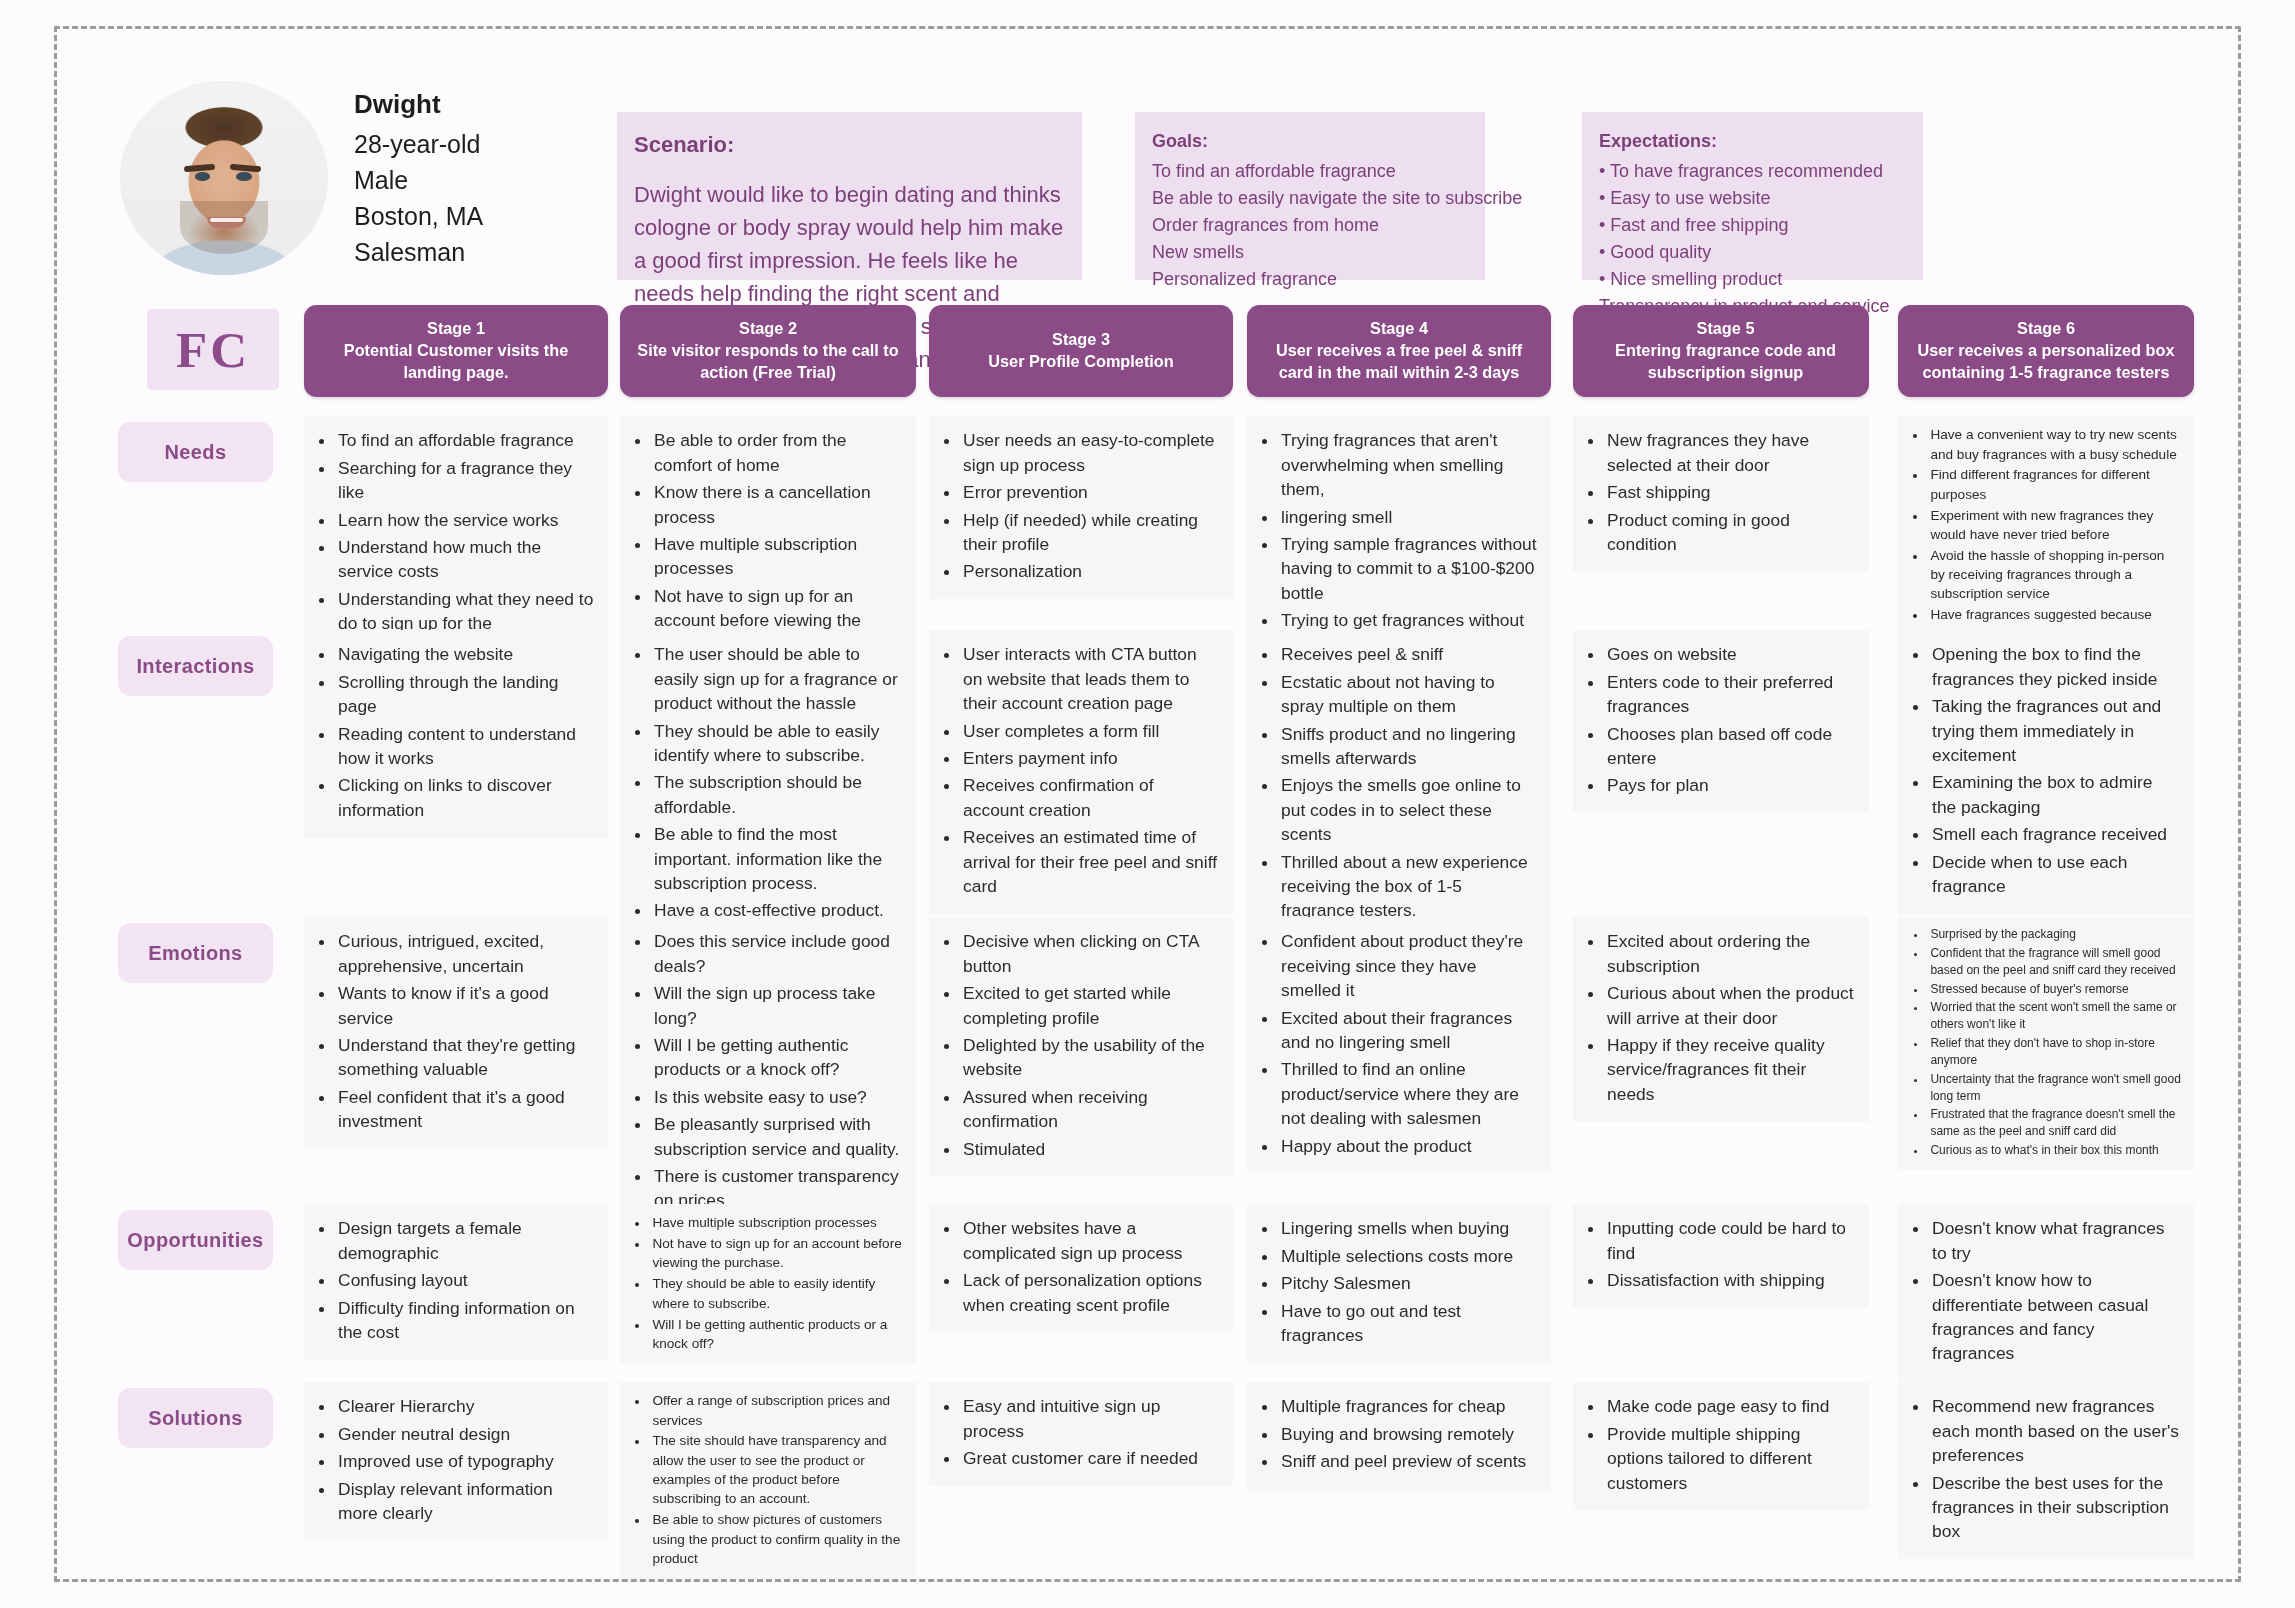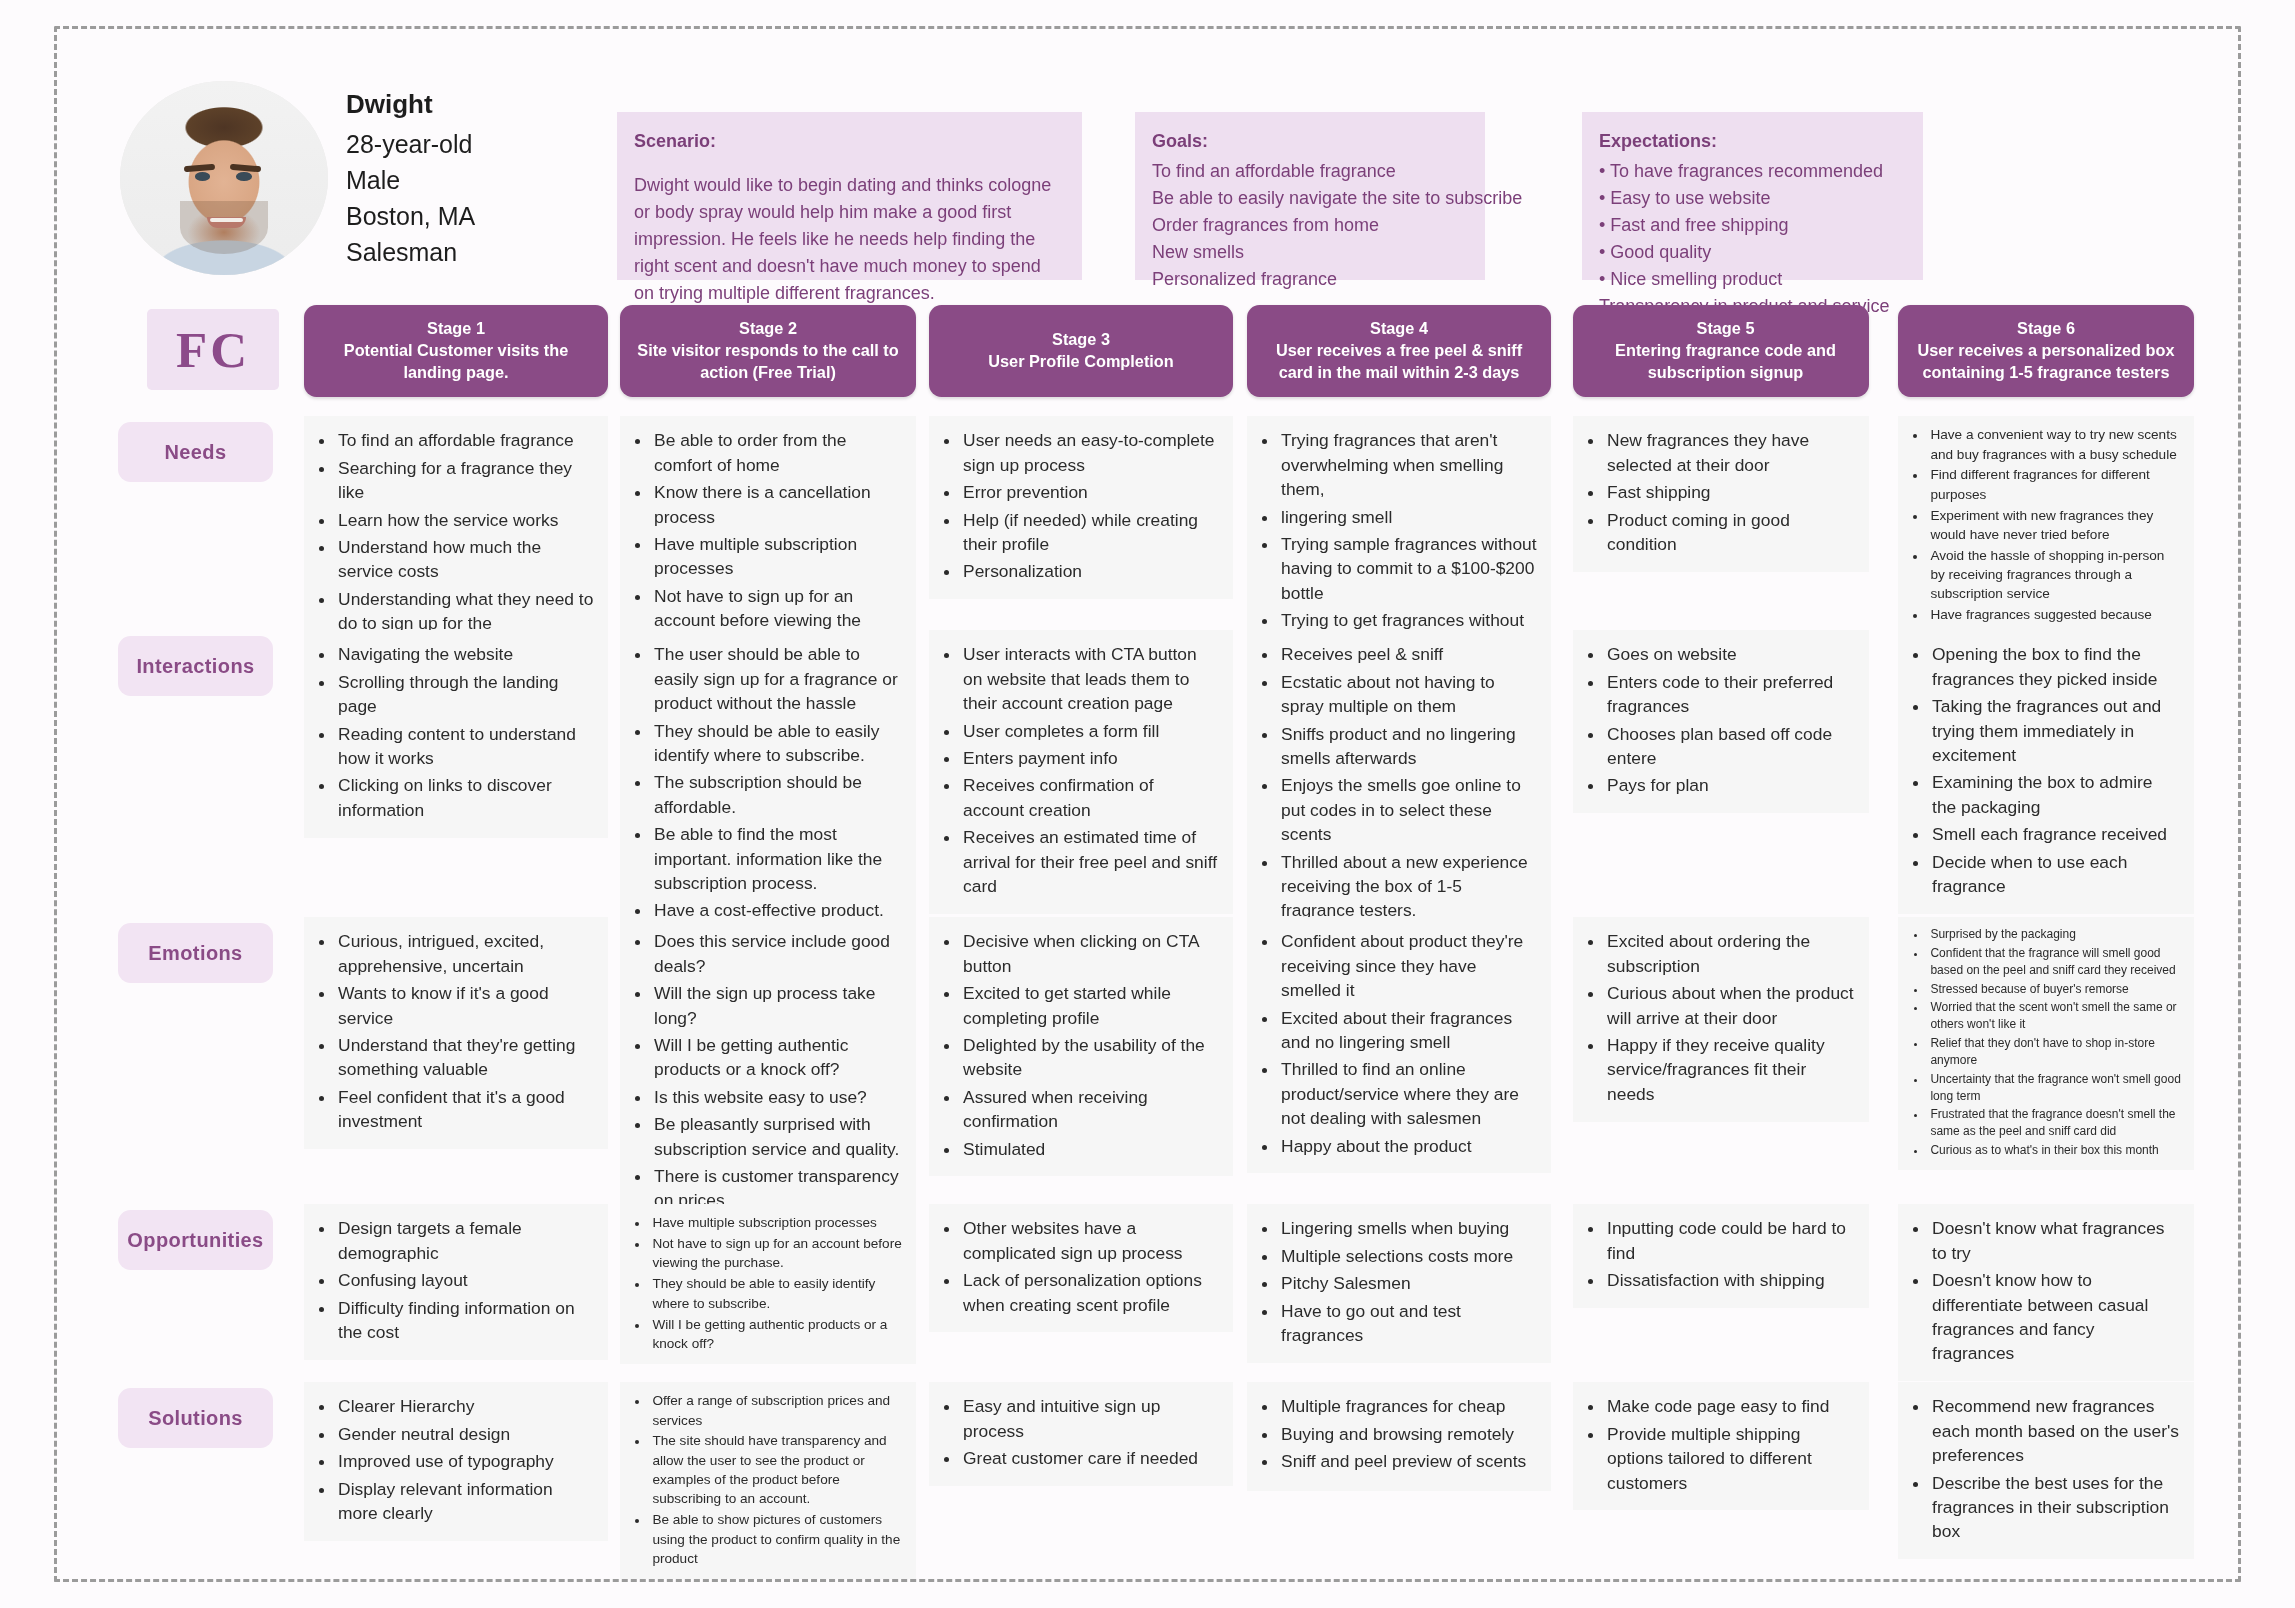--- a/index.html
+++ b/index.html
@@ -26,21 +26,21 @@
     border: 3.1px dashed #9b9b9b;
     border-radius: 1.6px;
     pointer-events: none;
   }
 
   
   .persona {
     position: absolute;
     left: 120px; top: 81px;
     width: 481px; height: 194px;
-    display: flex; align-items: center; gap: 18px;
+    display: flex; align-items: center; gap: 26px;
   }
   .avatar {
     width: 208px; height: 194px;
     border-radius: 50%;
     overflow: hidden;
     background: #eceaea;
     position: relative;
     flex: 0 0 auto;
   }
   .avatar .face {
@@ -71,21 +71,21 @@
     position: absolute;
     background: #eedff0;
     color: #7b3f79;
     padding: 15.5px 17px 14px 17px;
     line-height: 1.50;
   }
   .infobox .ib-title { font-weight: bold; margin-bottom: 3.1px; }
   .infobox .ib-body  { white-space: pre-line; }
   .infobox .ib-list div { white-space: pre; }
 
-  #box-scenario { left: 617px; top: 112px; width: 465px; height: 168px; font-size: 18px; }
+  #box-scenario { left: 617px; top: 112px; width: 465px; height: 168px; font-size: 22px; }
   #box-scenario .ib-title { margin-bottom: 17px; }
   #box-goals    { left: 1135px; top: 112px; width: 350px; height: 168px; font-size: 18px; }
   #box-expect   { left: 1582px; top: 112px; width: 341px; height: 168px; font-size: 18px; }
 
   
   .logo {
     position: absolute; left: 147px; top: 309px;
     width: 132px; height: 81px;
     background: #f0e2f2;
     border-radius: 4.7px;

